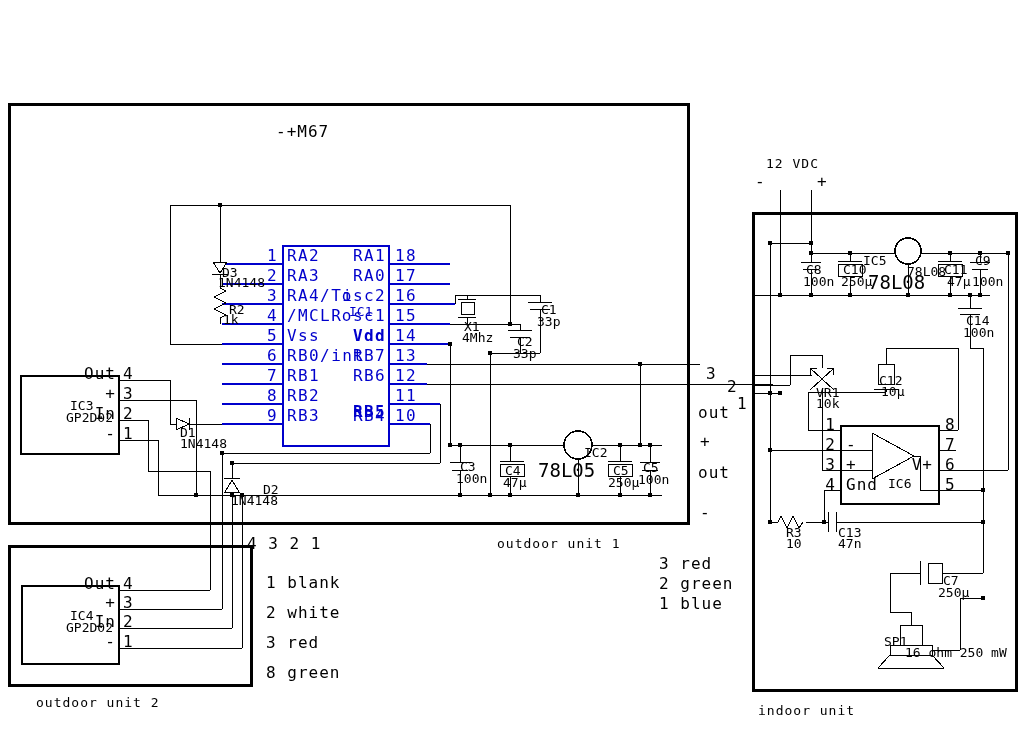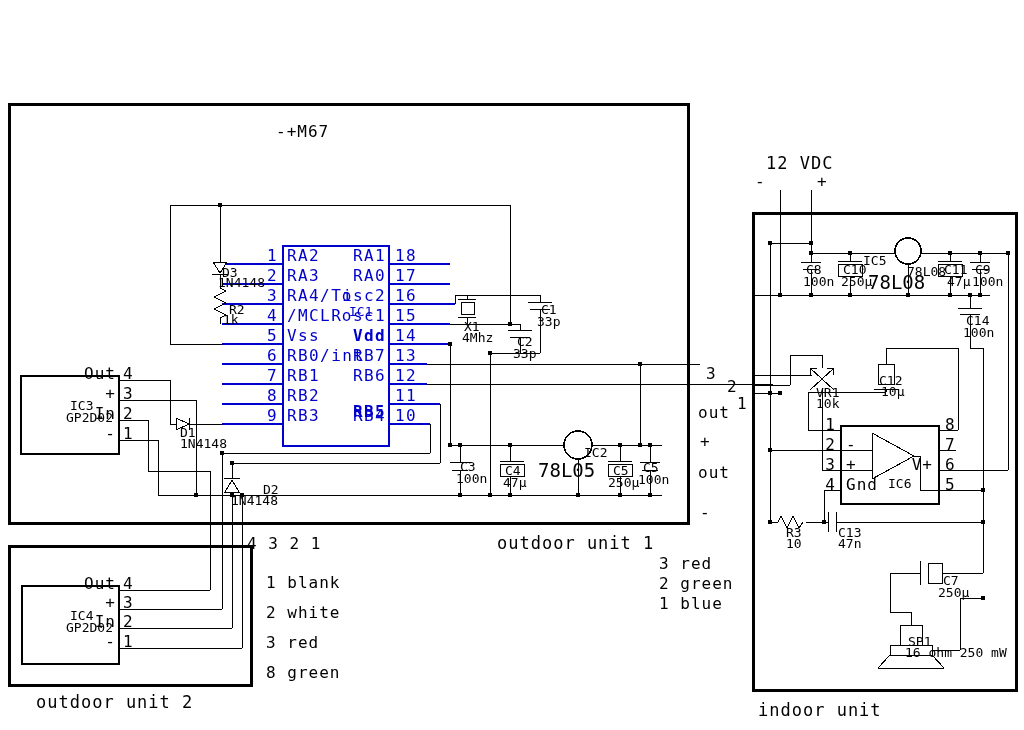--- a/index.html
+++ b/index.html
@@ -6,21 +6,21 @@
   html,body{margin:0;padding:0;background:var(--bg);}
   #canvas{position:relative;width:1024px;height:730px;background:var(--bg);overflow:hidden;
           font-family:"DejaVu Sans Mono",monospace;}
   .ubox{position:absolute;border:3px solid #000;box-sizing:border-box;}
   .sbox{position:absolute;border:2px solid #000;box-sizing:border-box;}
   .chipblue{position:absolute;border:2px solid var(--blue);box-sizing:border-box;}
   svg{position:absolute;left:0;top:0;}
   .lbl{position:absolute;white-space:pre;color:#000;font-family:"DejaVu Sans Mono",monospace;}
   .s  {font-size:13px;line-height:13px;}
   .m  {font-size:16px;line-height:16px;letter-spacing:1px;}
-  .u  {font-size:17px;line-height:17px;letter-spacing:1px;}
+  .u  {font-size:13px;line-height:17px;letter-spacing:1px;}
   .b78{font-size:19px;line-height:19px;}
   .picT{font-family:"DejaVu Serif",serif;font-size:24px;line-height:24px;color:var(--blue);}
   .lmT {font-family:"DejaVu Serif",serif;font-size:28px;line-height:28px;}
   .pin {font-size:16px;line-height:16px;letter-spacing:1.4px;color:var(--blue);}
   .pinb{font-size:16px;line-height:16px;letter-spacing:1px;color:#000;}
   .blue{color:var(--blue);}
   .ra{text-align:right;}
 </style>
 </head>
 <body>
@@ -319,36 +319,36 @@
       <span class="lbl m" style="left: 817px; top: 174px;">+</span>
       <span class="lbl s" style="left: 806px; top: 263px;">C8</span>
       <span class="lbl s" style="left: 803px; top: 275px;">100n</span>
       <span class="lbl s" style="left: 843px; top: 263px;">C10</span>
       <span class="lbl s" style="left: 841px; top: 275px;">250µ</span>
       <span class="lbl s" style="left: 863px; top: 254px;">IC5</span>
       <span class="lbl s" style="left: 907px; top: 265px;">78L08</span>
       <span class="lbl b78" style="left: 868px; top: 273px;">78L08</span>
       <span class="lbl s" style="left: 944px; top: 263px;">C11</span>
       <span class="lbl s" style="left: 947px; top: 275px;">47µ</span>
-      <span class="lbl s" style="left: 975px; top: 263px;">C9</span>
+      <span class="lbl s" style="left: 975px; top: 254px;">C9</span>
       <span class="lbl s" style="left: 972px; top: 275px;">100n</span>
       <span class="lbl s" style="left: 966px; top: 314px;">C14</span>
       <span class="lbl s" style="left: 963px; top: 326px;">100n</span>
       <span class="lbl s" style="left: 816px; top: 386px;">VR1</span>
       <span class="lbl s" style="left: 816px; top: 397px;">10k</span>
       <span class="lbl lmT" style="left: 841px; top: 382px;"></span>
       <span class="lbl s" style="left: 879px; top: 374px;">C12</span>
       <span class="lbl s" style="left: 881px; top: 385px;">10µ</span>
       <span class="lbl s" style="left: 786px; top: 526px;">R3</span>
       <span class="lbl s" style="left: 786px; top: 537px;">10</span>
       <span class="lbl s" style="left: 838px; top: 526px;">C13</span>
       <span class="lbl s" style="left: 838px; top: 537px;">47n</span>
       <span class="lbl s" style="left: 943px; top: 574px;">C7</span>
       <span class="lbl s" style="left: 938px; top: 586px;">250µ</span>
-      <span class="lbl s" style="left: 908px; top: 635px;">SP1</span>
+      <span class="lbl s" style="left: 884px; top: 635px;">SP1</span>
       <span class="lbl s" style="left: 905px; top: 646px;">16 ohm 250 mW</span>
       <span class="lbl picT" style="left: 287px; top: 212px;"></span>
       <span class="lbl pin ra" style="left: 240px; top: 248px; width: 38px;">1</span>
       <span class="lbl pin" style="left: 287px; top: 248px;">RA2</span>
       <span class="lbl pin ra" style="left: 240px; top: 268px; width: 38px;">2</span>
       <span class="lbl pin" style="left: 287px; top: 268px;">RA3</span>
       <span class="lbl pin ra" style="left: 240px; top: 288px; width: 38px;">3</span>
       <span class="lbl pin" style="left: 287px; top: 288px;">RA4/Ti</span>
       <span class="lbl pin ra" style="left: 240px; top: 308px; width: 38px;">4</span>
       <span class="lbl pin" style="left: 287px; top: 308px;">/MCLR</span>

